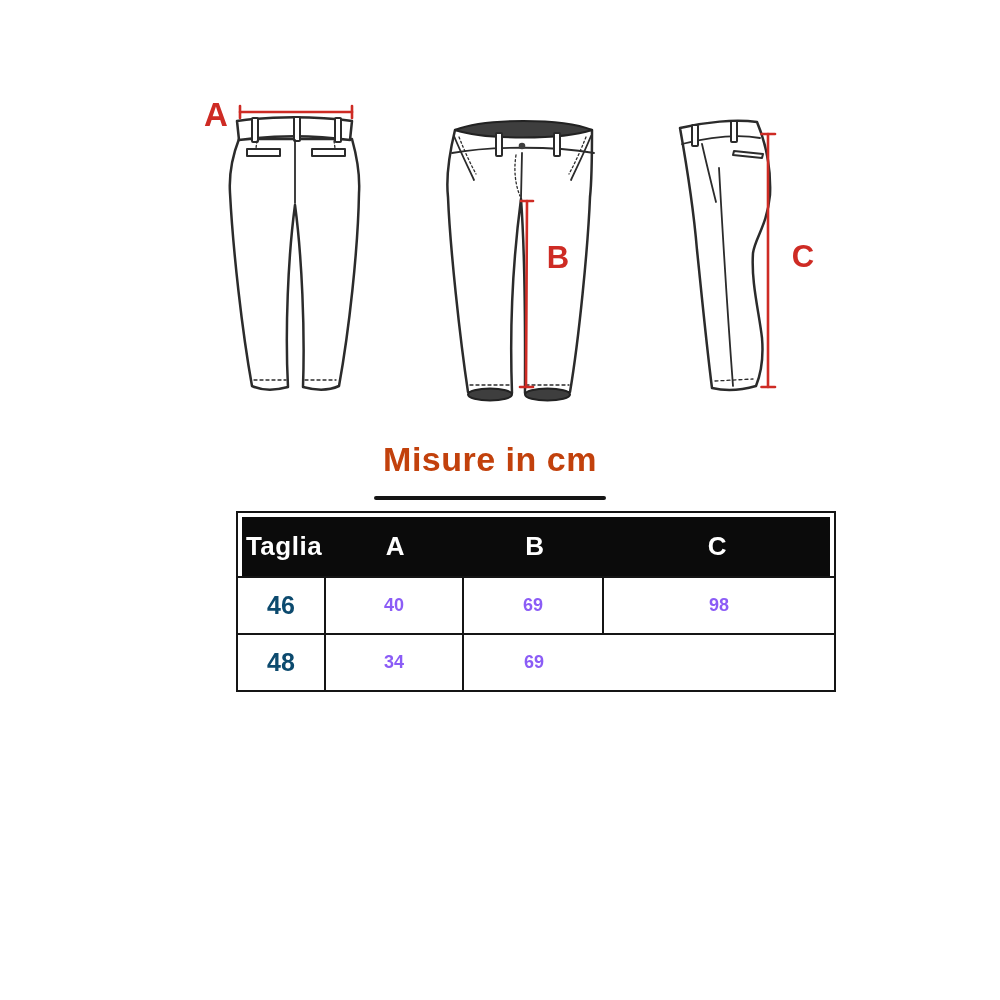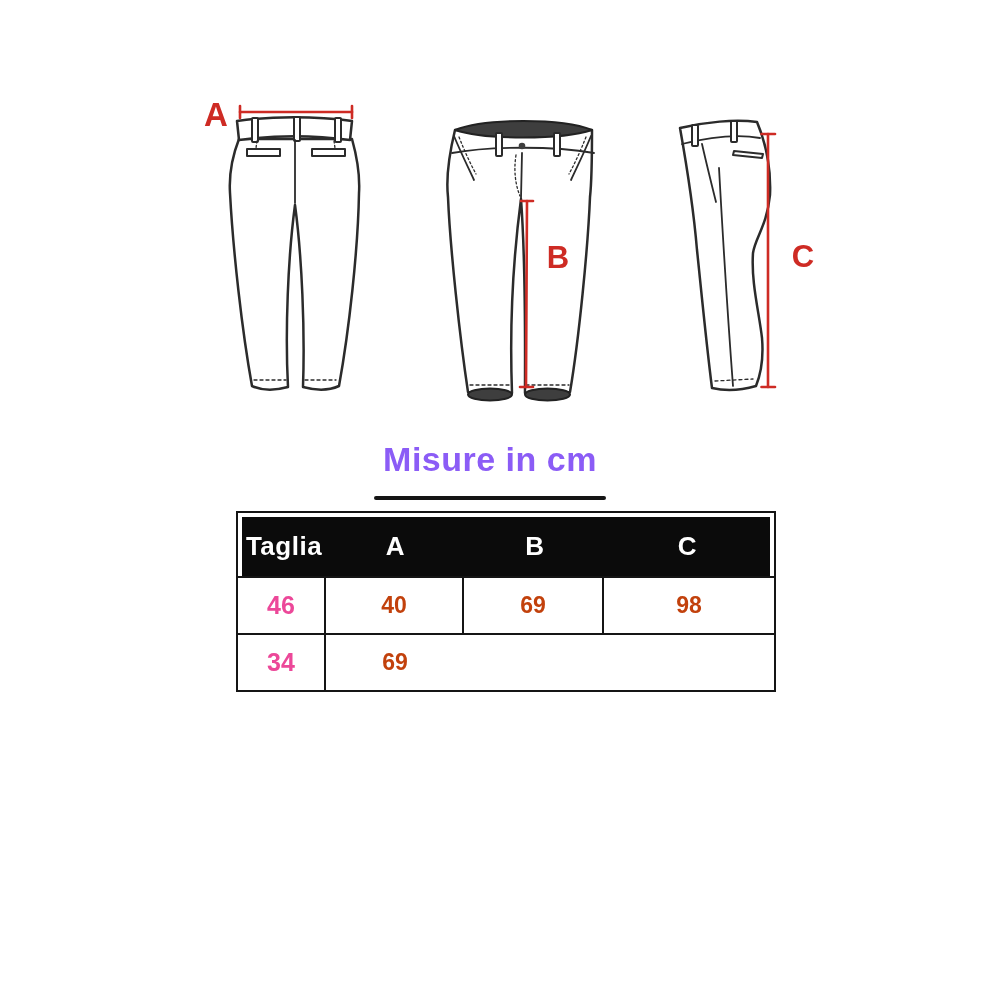--- a/index.html
+++ b/index.html
@@ -25,48 +25,48 @@
   .dash{fill:none;stroke:var(--line-ink);stroke-width:1.3;stroke-dasharray:3 3;stroke-linecap:round;}
   .dots{fill:none;stroke:var(--line-ink);stroke-width:1.3;stroke-dasharray:2 2.5;stroke-linecap:round;}
   .darkf{fill:var(--dark-fill);stroke:#222;stroke-width:2;stroke-linejoin:round;}
   .red{fill:none;stroke:var(--accent-red);stroke-width:2.6;stroke-linecap:round;}
   .measure-letter{
     position:absolute;width:36px;text-align:center;
     font-weight:700;color:var(--accent-red);line-height:1;
   }
   .page-title{
     position:absolute;left:0;top:440px;width:980px;text-align:center;
-    font-size:34px;font-weight:700;color:#8b5cf6;letter-spacing:.5px;
+    font-size:34px;font-weight:700;color:#c2410c;letter-spacing:.5px;
   }
   .title-underline{
     position:absolute;left:374px;top:496px;width:232px;height:4px;
     background:#151515;border-radius:2px;
   }
   .size-table{
-    position:absolute;left:236px;top:511px;width:540px;
+    position:absolute;left:236px;top:511px;width:600px;
     border:2px solid var(--table-border);background:#fff;
   }
   .t-header{
     margin:4px 4px 0 4px;height:59px;background:var(--table-header-bg);
     display:grid;grid-template-columns:84px 139px 140px auto;
   }
   .t-header .cell{
     display:flex;align-items:center;justify-content:center;
     color:var(--table-header-text);font-weight:700;font-size:26px;letter-spacing:.5px;
   }
   .t-row{
     display:grid;grid-template-columns:88px 138px 140px auto;height:57px;
     border-top:2px solid var(--table-border);
   }
   .t-row .cell{
     display:flex;align-items:center;justify-content:center;
-    font-weight:700;font-size:23px;color:#c2410c;
+    font-weight:700;font-size:18px;color:#8b5cf6;
     border-right:2px solid var(--table-border);
   }
-  .t-row .cell:first-child{font-size:25px;color:#ec4899;}
+  .t-row .cell:first-child{font-size:25px;color:#0c4a6e;}
   .t-row .cell:last-child{border-right:none;}
 </style>
 </head>
 <body>
 
 <div class="canvas">
 
   <svg class="drawing" style="left:195px;top:95px" width="175" height="312" viewBox="0 0 175 312">
     <g>
       <path class="fillw" d="M44,44 C37,62 34,82 35,98 C38,155 47,236 57,291 C68,296 82,295 93,292 C90,236 93,162 100,110 C107,162 110,236 108,292 C119,295 133,296 144,291 C154,236 163,155 164,98 C165,82 162,62 157,44 Z"></path>
@@ -147,18 +147,19 @@
       <div class="cell">B</div>
       <div class="cell">C</div>
     </div>
     <div class="t-row">
       <div class="cell">46</div>
       <div class="cell">40</div>
       <div class="cell">69</div>
       <div class="cell">98</div>
     </div>
     <div class="t-row">
+      <div class="cell">48</div>
       <div class="cell">34</div>
       <div class="cell">69</div>
     </div>
   </div>
 
 </div>
 
 </body></html>

